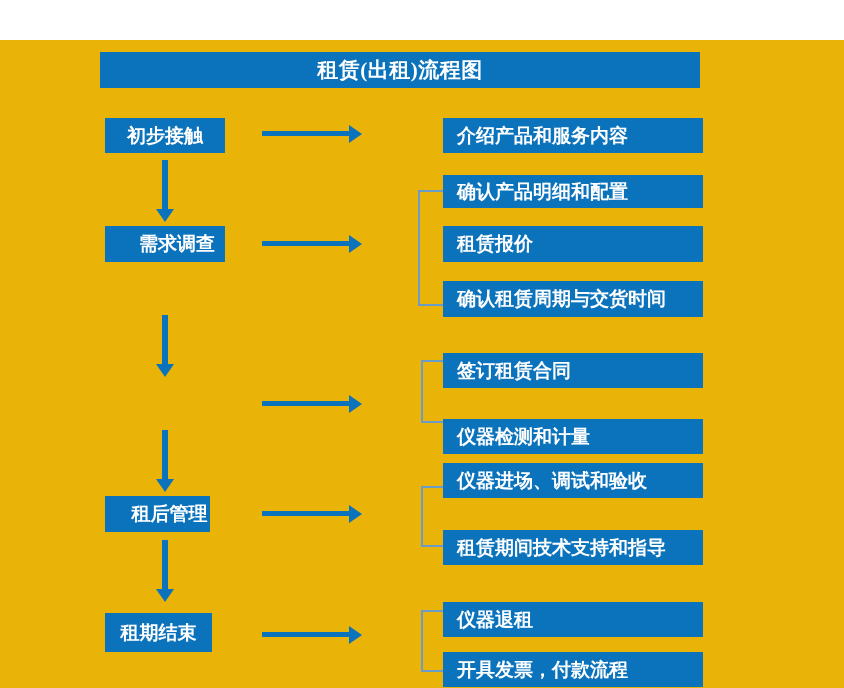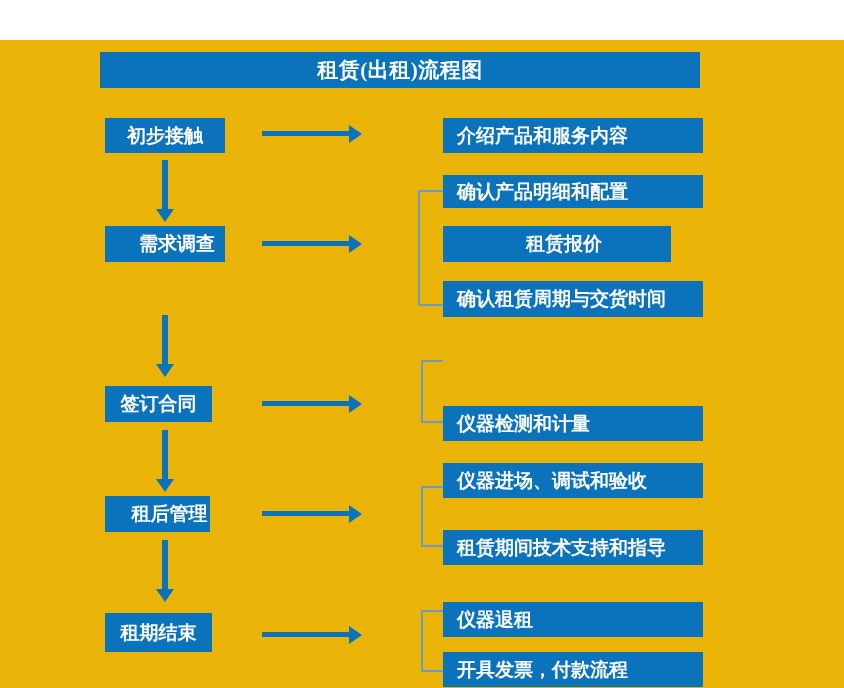--- a/index.html
+++ b/index.html
@@ -149,46 +149,46 @@
     <div class="shaft" style="width:88px;"></div>
     <div class="head" style="left:87px;"></div>
   </div>
 
   <div class="bracket" style="left:418px; top:150px; width:25px; height:116px;"></div>
 
   <div class="node detail" style="left:443px; top:135px; width:260px; height:33px;">
     <span class="node-label">确认产品明细和配置</span>
   </div>
 
-  <div class="node detail" style="left:443px; top:186px; width:228px; height:36px;justify-content:center;">
+  <div class="node detail" style="left:443px; top:186px; width:260px; height:36px;">
     <span class="node-label">租赁报价</span>
   </div>
 
   <div class="node detail" style="left:443px; top:241px; width:260px; height:36px;">
     <span class="node-label">确认租赁周期与交货时间</span>
   </div>
 
   <div class="arrow-v" style="left:156px; top:275px; height:62px;">
     <div class="shaft" style="height:50px;"></div>
     <div class="head" style="top:49px;"></div>
   </div>
 
-  <div class="node stage" style="left:105px; top:346px; width:107px; height:36px;">
-    <span class="node-label">签订合同</span>
-  </div>
 
   <div class="arrow-h" style="left:262px; top:355px; width:100px;">
     <div class="shaft" style="width:88px;"></div>
     <div class="head" style="left:87px;"></div>
   </div>
 
   <div class="bracket" style="left:421px; top:320px; width:22px; height:63px;"></div>
 
-
-  <div class="node detail" style="left:443px; top:366px; width:260px; height:35px;">
+  <div class="node detail" style="left:443px; top:313px; width:260px; height:35px;">
+    <span class="node-label">签订租赁合同</span>
+  </div>
+
+  <div class="node detail" style="left:443px; top:379px; width:260px; height:35px;">
     <span class="node-label">仪器检测和计量</span>
   </div>
 
   <div class="arrow-v" style="left:156px; top:390px; height:62px;">
     <div class="shaft" style="height:50px;"></div>
     <div class="head" style="top:49px;"></div>
   </div>
 
   <div class="node stage" style="left:105px; top:456px; width:105px; height:36px;padding-left:24px;">
     <span class="node-label">租后管理</span>

